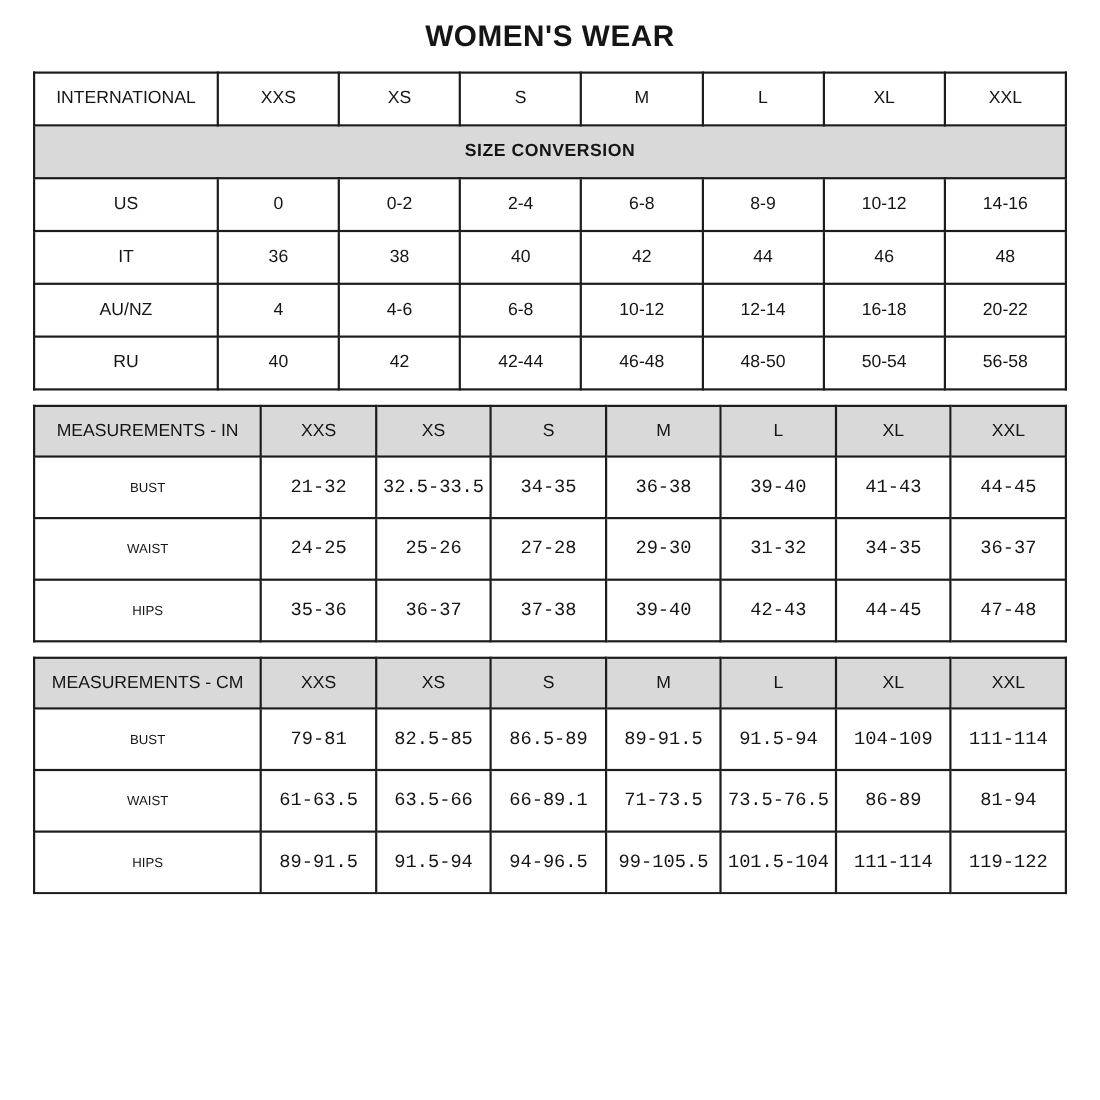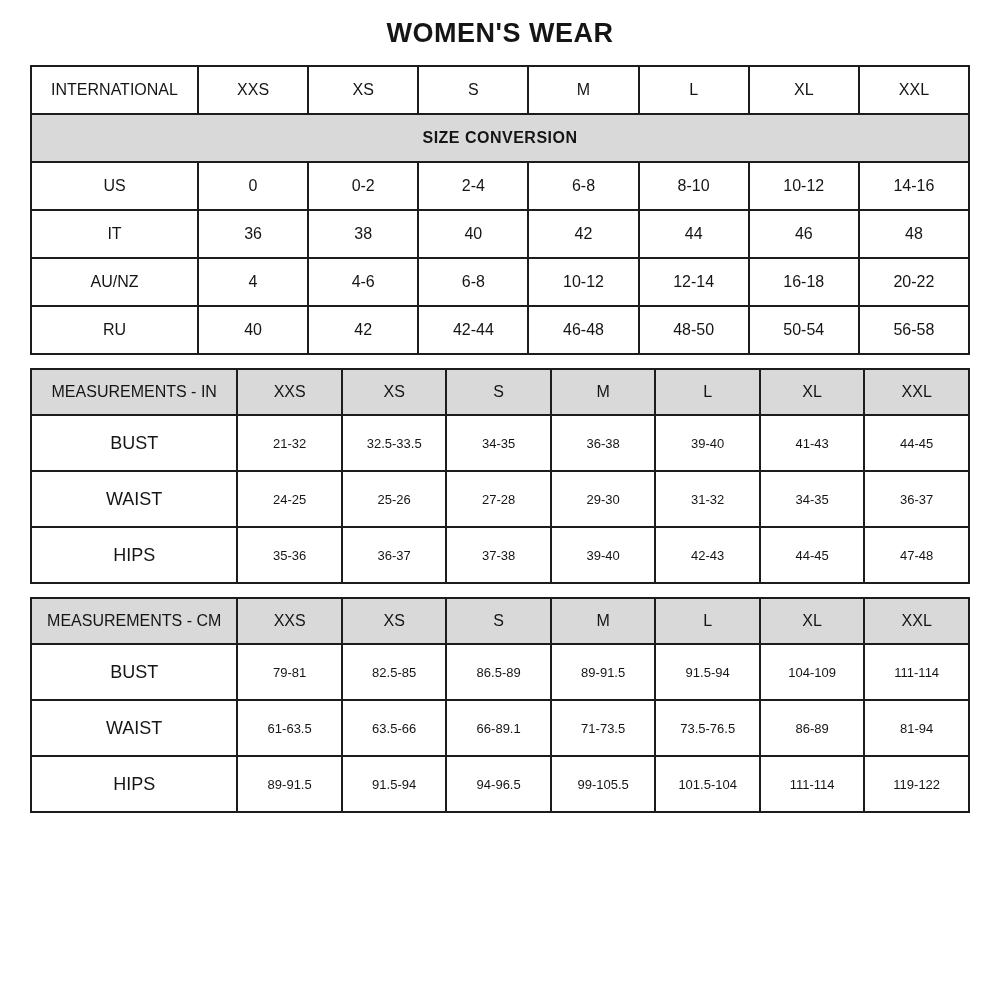--- a/index.html
+++ b/index.html
@@ -50,24 +50,25 @@
   .m-table tr.head td {
     background: #d9d9d9;
     font-weight: 400;
     font-size: 16px;
     height: 44px;
   }
   .m-table tr.body td {
     height: 54px;
   }
   .m-table td.val {
-    font-size: 13px;
+    font-size: 17px;
+    font-family: Liberation Mono, monospace;
   }
   .m-table td.lbl {
-    font-size: 18px;
+    font-size: 12px;
   }
 </style>
 </head>
 <body>
 
 <div class="page">
 
   <div class="page-title">WOMEN'S WEAR</div>
 
   <table class="conversion">
@@ -94,21 +95,21 @@
     </tr>
     <tr>
       <td class="banner-cell" colspan="8">SIZE CONVERSION</td>
     </tr>
     <tr>
       <td>US</td>
       <td>0</td>
       <td>0-2</td>
       <td>2-4</td>
       <td>6-8</td>
-      <td>8-10</td>
+      <td>8-9</td>
       <td>10-12</td>
       <td>14-16</td>
     </tr>
     <tr>
       <td>IT</td>
       <td>36</td>
       <td>38</td>
       <td>40</td>
       <td>42</td>
       <td>44</td>

